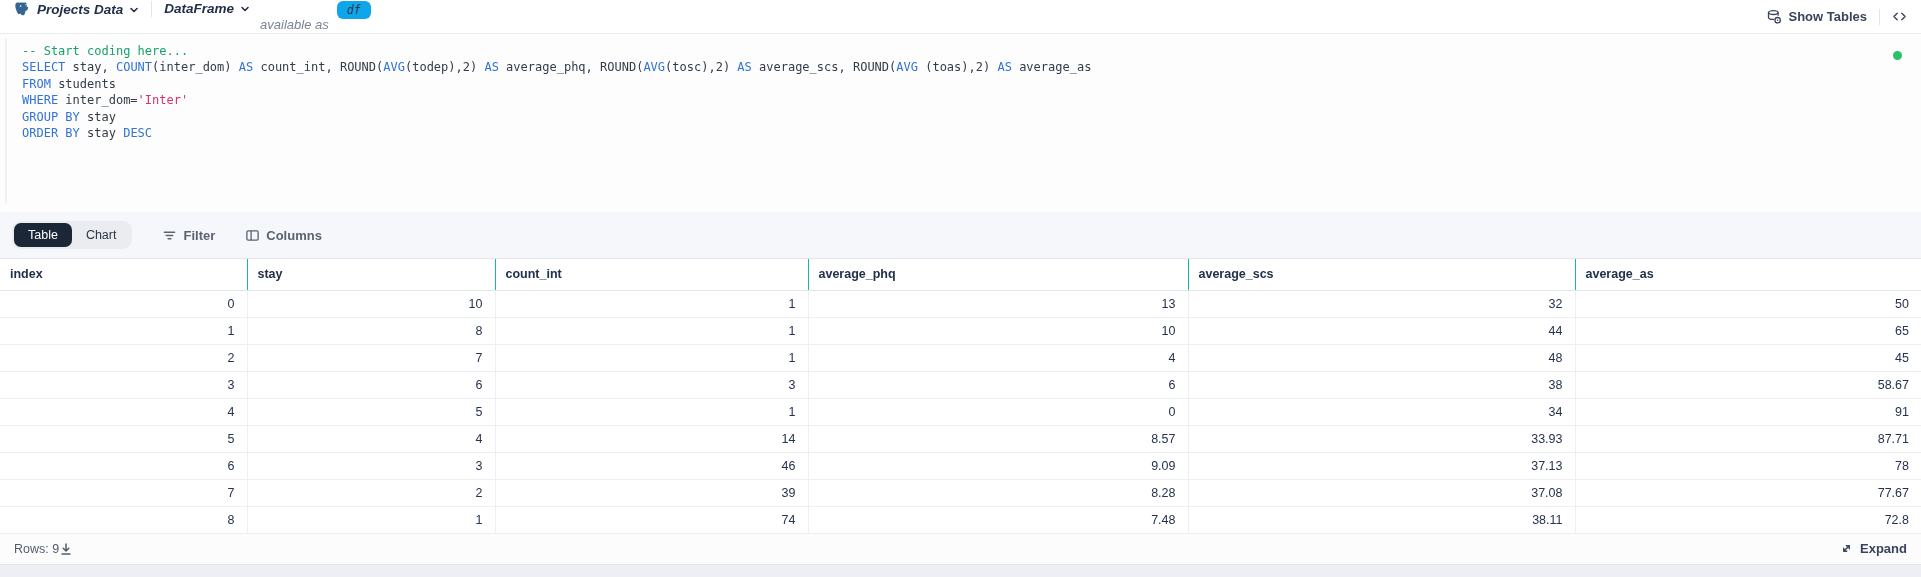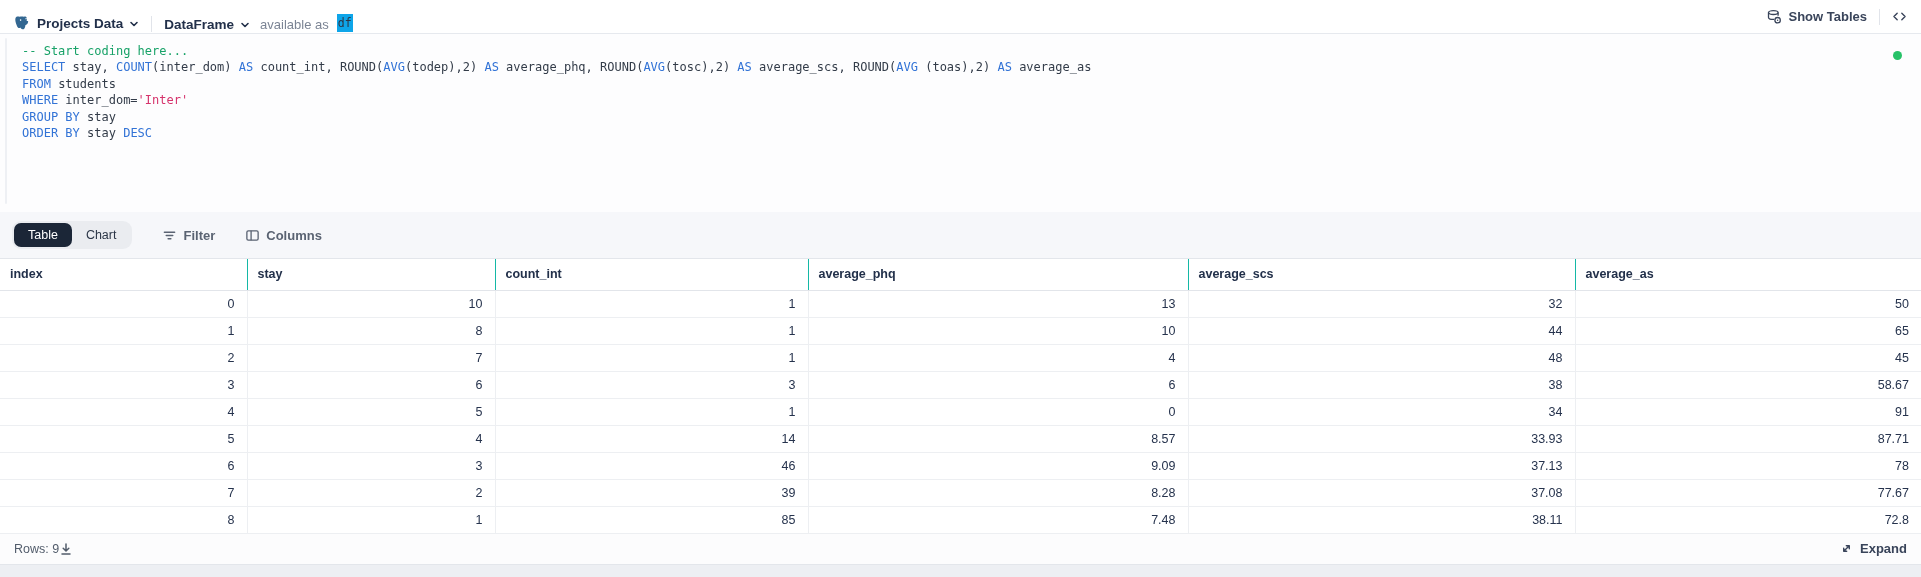--- a/index.html
+++ b/index.html
@@ -8,27 +8,27 @@
     width:1921px; height:577px; overflow:hidden;
     background:#edeff3;
     font-family:"Liberation Sans", sans-serif;
     color:#26334d;
   }
   
   .topbar {
     height:34px; background:#ffffff; border-bottom:1px solid #e6e9ee;
     display:flex; align-items:center; padding:0 14px;
   }
-  .tb-left { display:flex; align-items:flex-end; flex:1; }
+  .tb-left { display:flex; align-items:flex-start; flex:1;font-style:italic; }
   .tb-item { display:flex; align-items:center; gap:6px; cursor:pointer; }
   .tb-title { font-size:13.5px; font-weight:700; color:#22304a; }
   .tb-divider { width:1px; height:16px; background:#e1e4ea; margin:0 12px; }
   .tb-avail { color:#7b8494; font-size:13px; margin:16px 8px 0 10px; }
   .df-badge {
-    background:#0ea5e9; border-radius:0; padding:2px 1px;
+    background:#0ea5e9; border-radius:6px; padding:2px 10px;
     font-family:"DejaVu Sans Mono", monospace; font-size:11.5px; color:#2b3647;
   }
   .tb-right { display:flex; align-items:center; }
   .show-tables { display:flex; align-items:center; gap:7px; color:#39445a; font-size:13px; font-weight:600; cursor:pointer; }
   .code-toggle { display:flex; align-items:center; cursor:pointer; }
   
   .code-block {
     position:relative; height:178px; background:#fdfdfe;
     padding:9px 30px 0 22px;
   }
@@ -265,21 +265,21 @@
         <td>7</td>
         <td>2</td>
         <td>39</td>
         <td>8.28</td>
         <td>37.08</td>
         <td>77.67</td>
       </tr>
       <tr>
         <td>8</td>
         <td>1</td>
-        <td>85</td>
+        <td>74</td>
         <td>7.48</td>
         <td>38.11</td>
         <td>72.8</td>
       </tr>
     </tbody>
 </table>
 
 <div class="results-footer">
   <div class="rf-left">
     <span>Rows: 9</span>

